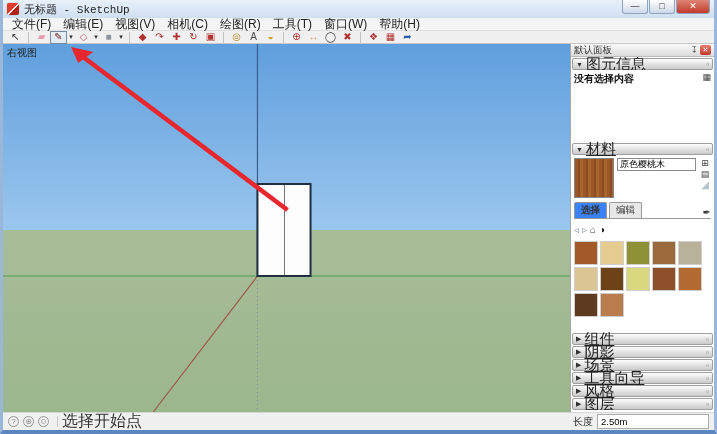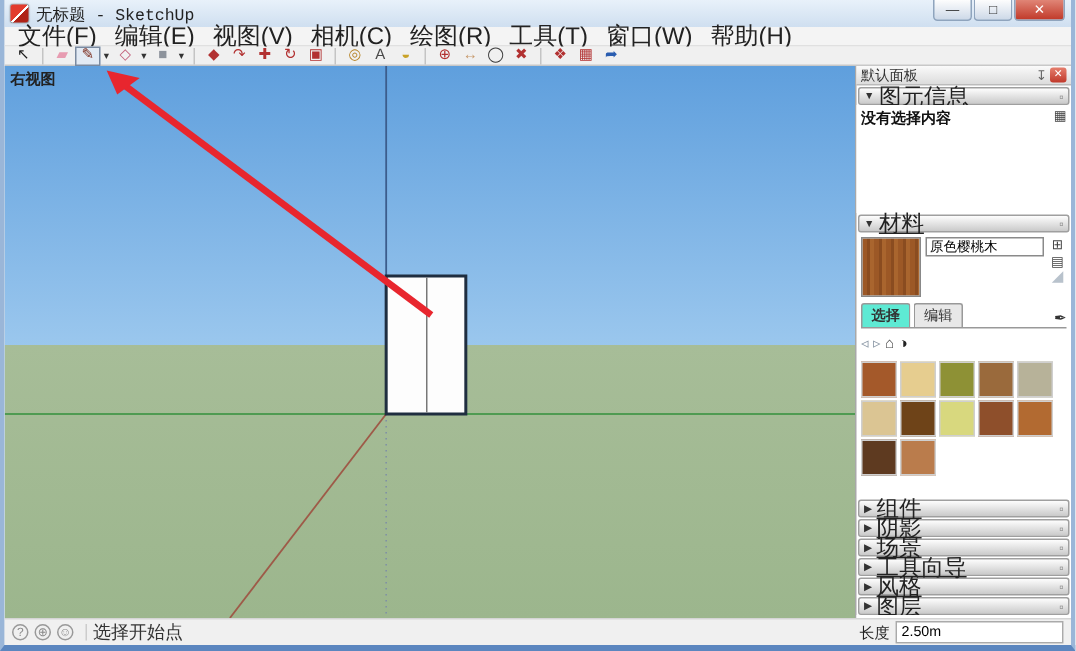--- a/index.html
+++ b/index.html
@@ -9,34 +9,34 @@
   
   .titlebar { height:18px; background:linear-gradient(#e8f1fa,#cfdff0); display:flex; align-items:center; padding:0 4px; flex:0 0 auto; }
   .app-icon { width:12px; height:12px; border-radius:2px; background:linear-gradient(135deg,#e23b2e 48%,#ffffff 48%,#ffffff 56%,#b02318 56%); margin-right:5px; box-shadow:0 0 1px #666; }
   .title-text { font-size:11px; color:#222;font-family:Liberation Mono, monospace; }
   .win-controls { margin-left:auto; display:flex; gap:1px; align-self:flex-start; }
   .win-btn { width:26px; height:14px; font-size:9px; line-height:13px; text-align:center; color:#333; background:linear-gradient(#fdfdfd,#cdd9e8); border:1px solid #8fa4bd; border-top:none; border-radius:0 0 3px 3px; cursor:default; }
   .win-btn.close { background:linear-gradient(#e08576,#c13a2a); color:#fff; width:34px; }
 
   
   .menubar { height:13px; background:#f4f4f4; border-bottom:1px solid #e0e0e0; display:flex; align-items:center; padding:0 4px; gap:2px; flex:0 0 auto; }
-  .menu-item { font-size:16px; color:#222; padding:0 5px; }
+  .menu-item { font-size:12px; color:#222; padding:0 5px; }
 
   
   .toolbar { height:13px; background:#f0f0f0; border-bottom:1px solid #c8c8c8; display:flex; align-items:center; padding:0 4px; flex:0 0 auto; }
   .tool { width:17px; height:13px; display:flex; align-items:center; justify-content:center; font-size:10px; line-height:12px; }
   .tool.selected { border:1px solid #7a8aa0; background:#e2eaf4; }
   .tool-dd { font-size:7px; color:#333; width:8px; text-align:center; }
   .tb-sep { width:1px; height:11px; background:#c4c4c4; margin:0 4px; }
 
   
   .main { flex:1 1 auto; display:flex; min-height:0; }
 
   
-  .viewport { position:relative; flex:1 1 auto; background:linear-gradient(#5f9fdd 0%, #9cc8ee 52%, #d9ebfa 100%); overflow:hidden;font-weight:bold; }
+  .viewport { position:relative; flex:1 1 auto; background:linear-gradient(#5f9fdd 0%, #9cc8ee 52%, #d9ebfa 100%); overflow:hidden; }
   .ground { position:absolute; left:0; right:0; top:186px; bottom:0; background:linear-gradient(#a7bd98,#9cb68d); }
   .view-label { position:absolute; top:2px; left:4px; font-size:10px; color:#222; }
   svg.overlay { position:absolute; inset:0; width:100%; height:100%; }
 
   
   .panel { flex:0 0 144px; background:#ffffff; border-left:1px solid #a8a8a8; display:flex; flex-direction:column; font-size:10px; }
   .tray-header { height:13px; background:linear-gradient(#fafafa,#dcdcdc); border-bottom:1px solid #bbb; display:flex; align-items:center; padding:0 3px;justify-content:center; }
   .tray-title { font-size:9.5px; color:#333; }
   .tray-tools { margin-left:auto; display:flex; align-items:center; gap:2px; }
   .pin-icon { font-size:9px; color:#666; }
@@ -52,39 +52,39 @@
   .mat-body { padding:3px; flex:0 0 auto; }
   .mat-top { display:flex; }
   .mat-preview { width:40px; height:40px; border:1px solid #888; background:repeating-linear-gradient(90deg,#9c5826 0 3px,#8a4c20 3px 5px,#a9652e 5px 8px); flex:0 0 auto; }
   .mat-mid { flex:1; padding:0 3px; }
   .mat-name { width:100%; height:13px; border:1px solid #8a8a8a; font-size:9px; padding:0 2px; font-family:inherit; }
   .mat-icons { display:flex; flex-direction:column; align-items:center; gap:1px; width:12px; }
   .mi { font-size:9px; color:#444; line-height:10px; }
   .mi-tri { color:#b8c2cc; font-size:10px; }
   .mat-tabs { display:flex; align-items:flex-end; border-bottom:1px solid #999; margin-top:6px; height:15px; }
   .mtab { font-size:9.5px; padding:1px 6px; border:1px solid #999; border-bottom:none; border-radius:2px 2px 0 0; background:#e8e8e8; color:#333; margin-right:2px; }
-  .mtab.active { background:#5eead4; font-weight:bold; }
+  .mtab.active { background:#3b82f6; font-weight:bold; }
   .eyedropper { margin-left:auto; font-size:10px; color:#333; }
   .mat-nav { display:flex; align-items:center; gap:3px; margin-top:3px; height:15px; }
   .nav-ico { font-size:10px; color:#8a97a5; }
   .nav-home { font-size:10px; color:#444; }
   .mat-select { flex:1; height:14px; border:1px solid #8a8a8a; background:#fff; display:flex; align-items:center; font-size:9px; padding:0 2px; }
   .mat-select .dd { margin-left:auto; font-size:7px; color:#333; border-left:1px solid #bbb; padding-left:2px; }
   .sample-ico { font-size:10px; color:#222; }
   .swatches { display:flex; flex-wrap:wrap; gap:2px; margin-top:4px; }
   .swatch { width:24px; height:24px; border:1px solid #cfcfcf; }
 
   .collapsed-wrap { margin-top:12px; }
   .spacer { flex:1 1 auto; background:#fff; }
 
   
   .statusbar { height:18px; background:#f0f0f0; border-top:1px solid #d5d5d5; display:flex; align-items:center; padding:0 5px; flex:0 0 auto; }
   .st-ico { width:11px; height:11px; border:1px solid #999; border-radius:50%; color:#888; font-size:8px; line-height:10px; text-align:center; margin-right:4px; }
   .st-div { width:1px; height:11px; background:#ccc; margin:0 4px; }
-  .st-hint { font-size:12px; color:#333;text-align:center; }
+  .st-hint { font-size:16px; color:#333;text-align:center; }
   .measure { margin-left:auto; display:flex; align-items:center; gap:4px; }
   .measure-label { font-size:10px; color:#222; }
   .measure-input { width:112px; height:15px; border:1px solid #aaa; background:#fff; font-size:9.5px; padding:0 3px; font-family:inherit; }
 </style>
 </head>
 <body>
 
 <div class="window">
 
   <div class="titlebar">

